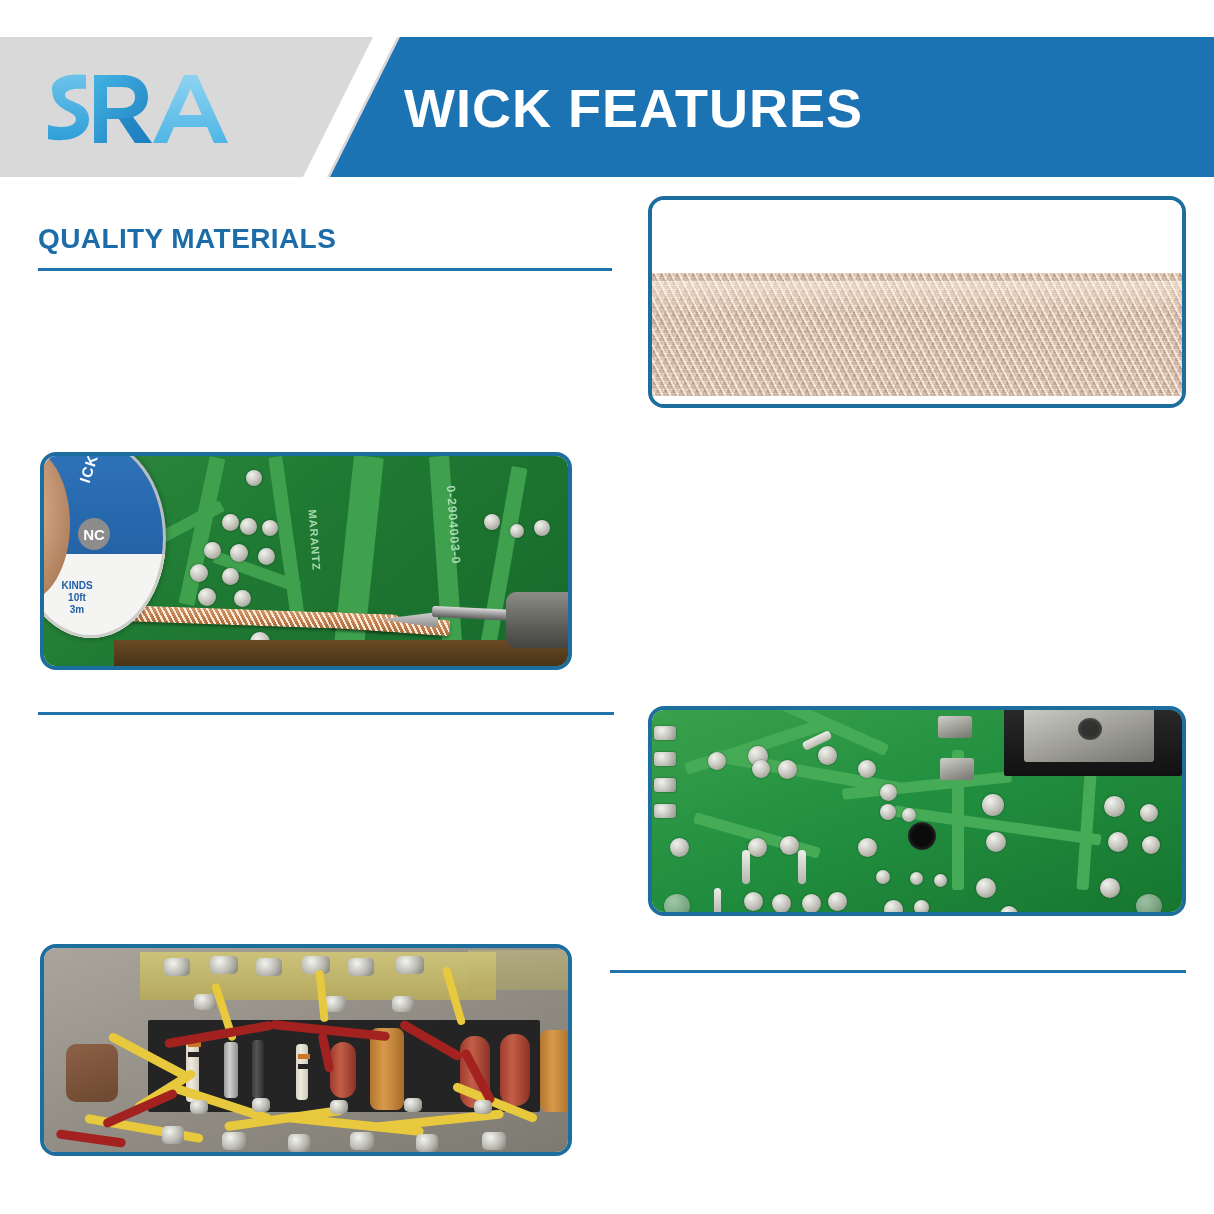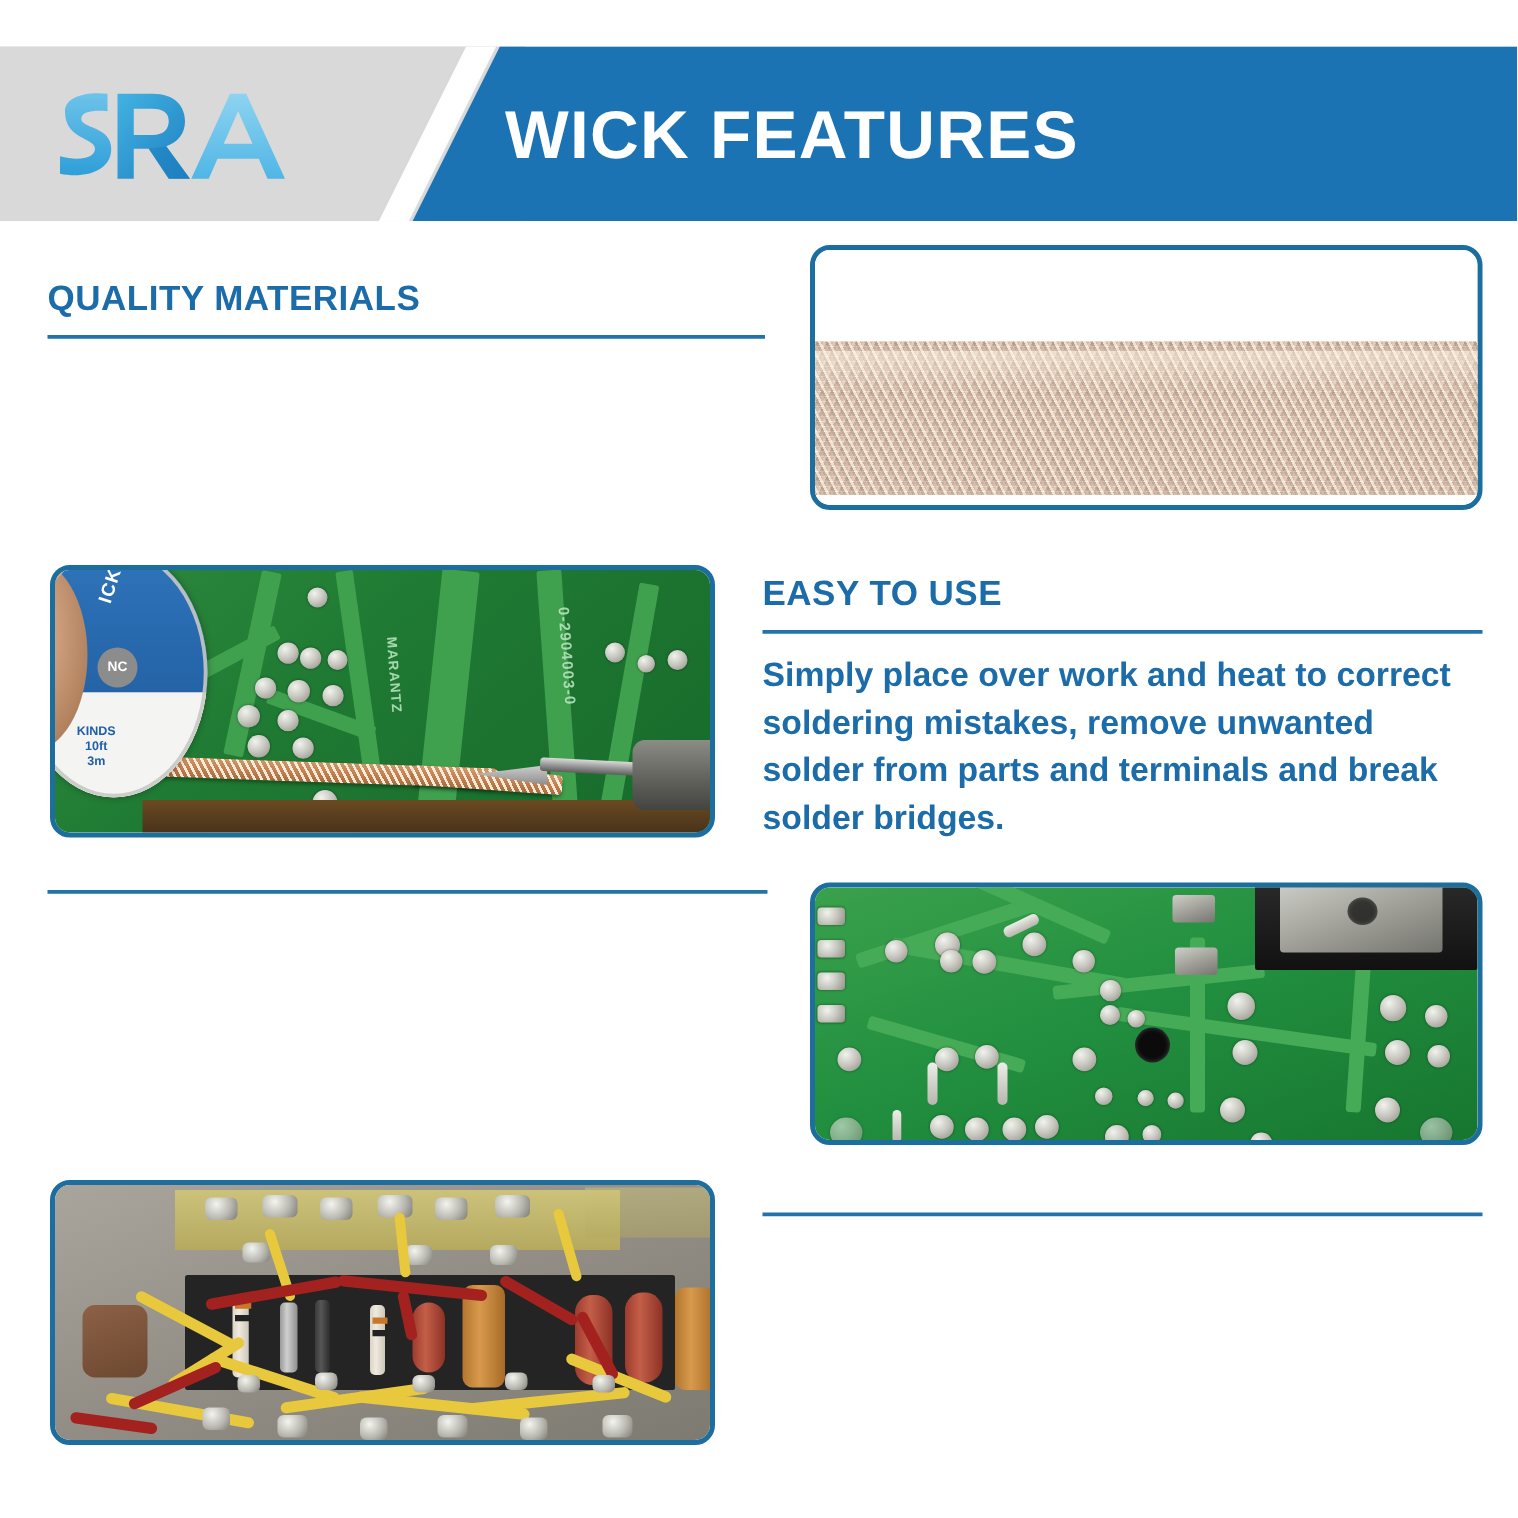--- a/index.html
+++ b/index.html
@@ -112,21 +112,21 @@
     background:#e8e8e6;box-shadow:0 0 6px rgba(0,0,0,.35);}
   .spool .labelblue{position:absolute;left:0;top:0;width:100%;height:58%;
     background:linear-gradient(180deg,#2f74bb,#2463a6);}
   .spool .labelwhite{position:absolute;left:0;bottom:0;width:100%;height:42%;
     background:#f4f4f2;}
   .spool .copper{position:absolute;left:-26%;top:4%;width:62%;height:78%;border-radius:50%;
     background:radial-gradient(ellipse at 40% 40%,#e6c3a8 0%,#c99a77 45%,#9c6b49 100%);}
   .spool .wicktext{position:absolute;color:#ffffff;font-weight:bold;
     font-size:15px;transform:rotate(-72deg);letter-spacing:1px;}
   .spool .nc{position:absolute;border-radius:50%;background:#8c8c8c;
-    color:#ffffff;font-weight:bold;font-size:11px;display:flex;
+    color:#ffffff;font-weight:bold;font-size:15px;display:flex;
     align-items:center;justify-content:center;}
   .spool .lenbox{position:absolute;color:#1f5fa8;font-weight:bold;
     font-size:10px;line-height:12px;text-align:center;}
   .spool .rim{position:absolute;inset:0;border-radius:50%;
     border:3px solid rgba(200,200,196,.9);}
 
   
   .pcb3{position:absolute;inset:0;background:
       linear-gradient(160deg,#3aa14c 0%,#229040 45%,#17762f 100%);}
   .pcb3 .tr{position:absolute;background:#46ab56;border-radius:3px;}
@@ -262,25 +262,20 @@
             <div>KINDS</div>
             <div>10ft</div>
             <div>3m</div>
           </div>
           <div class="rim"></div>
         </div>
       </div>
     </div>
   </div>
 
-  <div class="txtblock" style="left:610px;top:458px;width:576px;">
-    <h2>EASY TO USE</h2>
-    <div class="rule"></div>
-    <p>Simply place over work and heat to correct soldering mistakes, remove unwanted solder from parts and terminals and break solder bridges.</p>
-  </div>
 
   <div class="txtblock" style="left:38px;top:700px;width:576px;">
     <div class="rule"></div>
   </div>
 
   <div class="photo" style="left:648px;top:706px;width:538px;height:210px;">
     <div class="inner">
       <div class="pcb3">
 
         <div class="tr" style="left:30px;top:30px;width:150px;height:12px;transform:rotate(-18deg);"></div>

